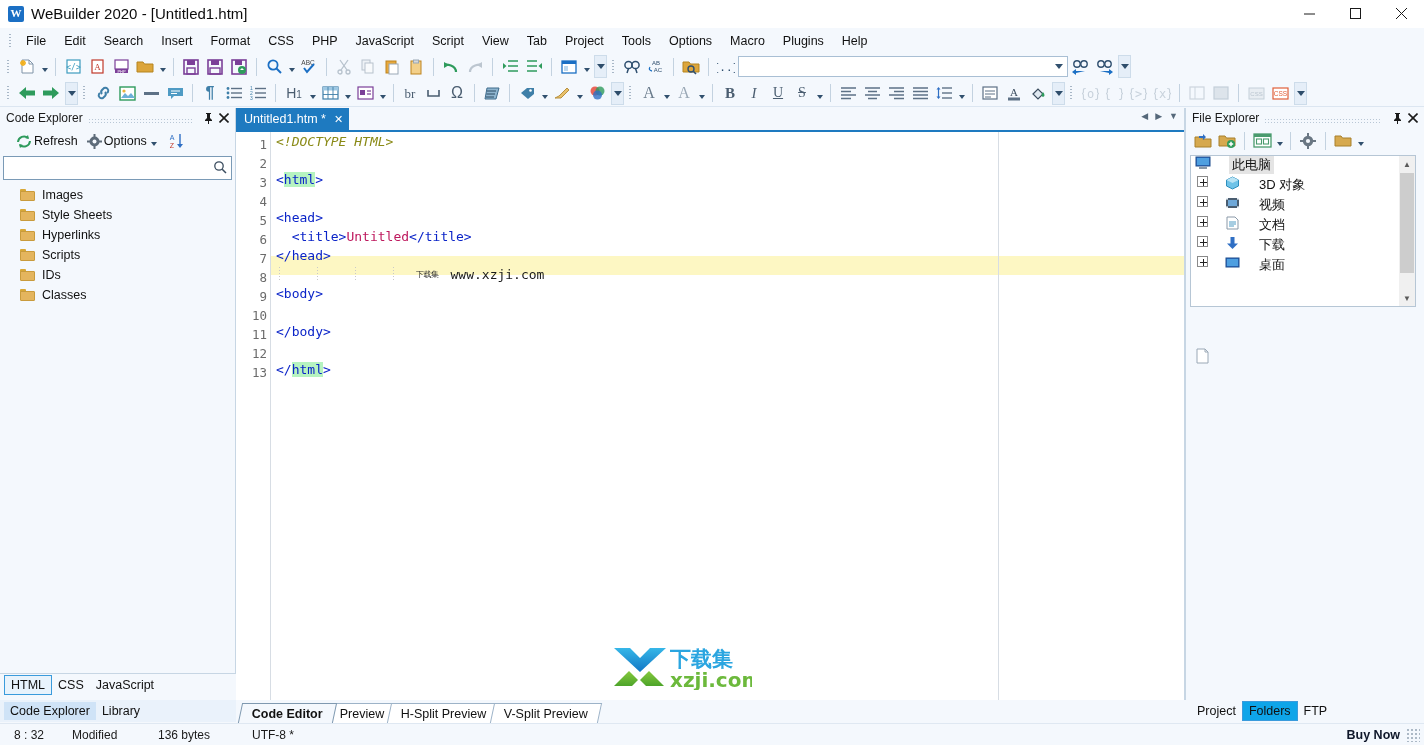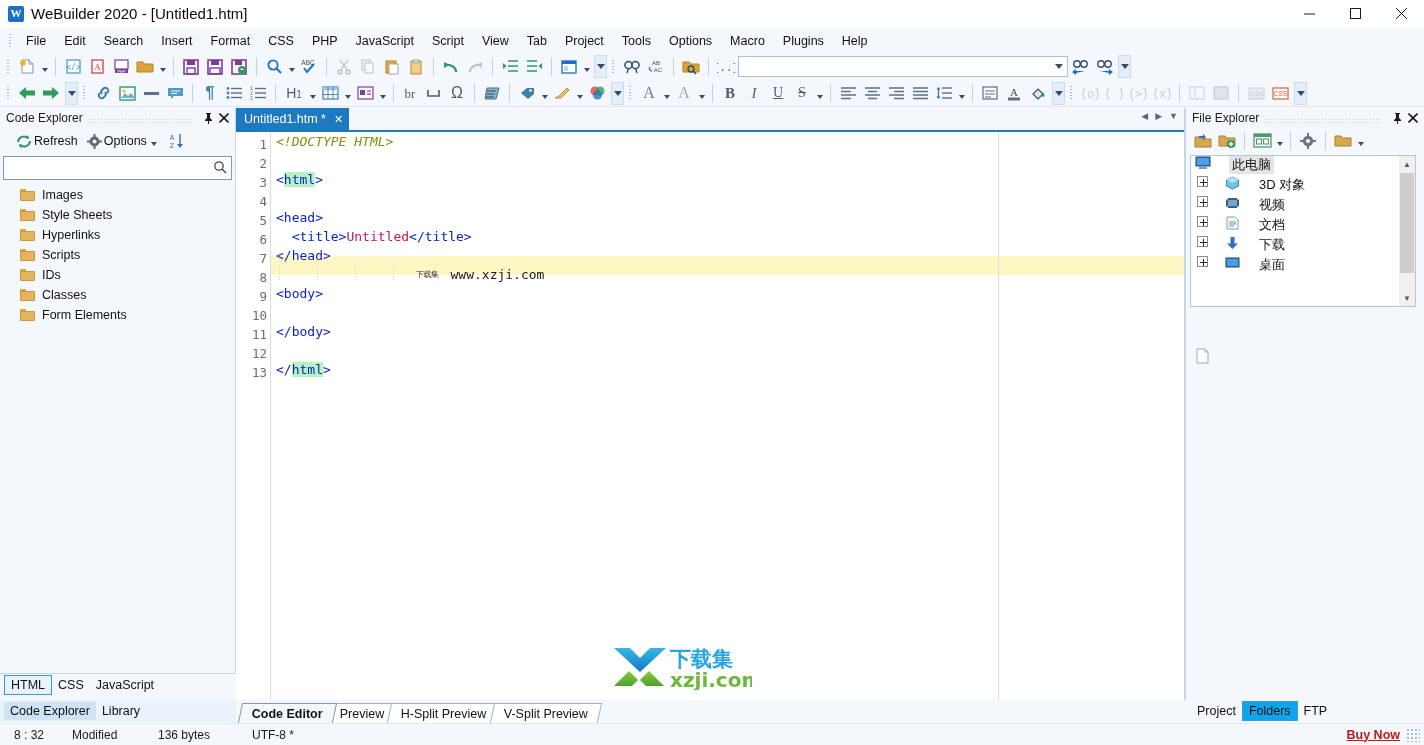--- a/index.html
+++ b/index.html
@@ -161,21 +161,21 @@
   .fe-file { position:absolute; left:10px; top:240px; }
   .right-tabs { position:absolute; left:1185px; top:700px; width:239px; height:22px;
      background:#f4f8fd; display:flex; align-items:center; padding-left:6px; }
   .rtab { font-size:12.5px; padding:2px 6px; color:#111; }
   .rtab.sel { border:1px solid #3a9bdc; background:#0ea5e9; }
 
   
   .statusbar { position:absolute; left:0; top:723px; width:1424px; height:22px;
      background:#f4f8fd; display:flex; align-items:center; border-top:1px solid #dfe8f2; }
   .st { font-size:12px; color:#1a1a1a; }
-  .buynow { color:#b91c1c; font-weight:bold; font-size:12.5px;text-decoration:underline; }
+  .buynow { color:#0f172a; font-weight:bold; font-size:12.5px; }
   .resize-grip { width:14px; height:14px; margin-left:6px; margin-right:4px;
      background-image: radial-gradient(#9aa9b8 40%, transparent 41%);
      background-size:4px 4px; opacity:.8;}
   .divider-v { position:absolute; width:1px; background:#c7d6e4; }
 </style>
 </head>
 <body>
 
 <div id="app">
 
@@ -844,27 +844,20 @@
             <span class="body"></span>
           </span>
         <span class="lbl">IDs</span>
       </div>
       <div class="ce-row">
         <span class="folder">
             <span class="tab"></span>
             <span class="body"></span>
           </span>
         <span class="lbl">Classes</span>
-      </div>
-      <div class="ce-row">
-        <span class="folder">
-            <span class="tab"></span>
-            <span class="body"></span>
-          </span>
-        <span class="lbl">Form Elements</span>
       </div>
     </div>
   </div>
 
   <div class="left-tabs-a">
     <div class="ltab sel-box">HTML</div>
     <div class="ltab">CSS</div>
     <div class="ltab">JavaScript</div>
   </div>
   <div class="left-tabs-b">

